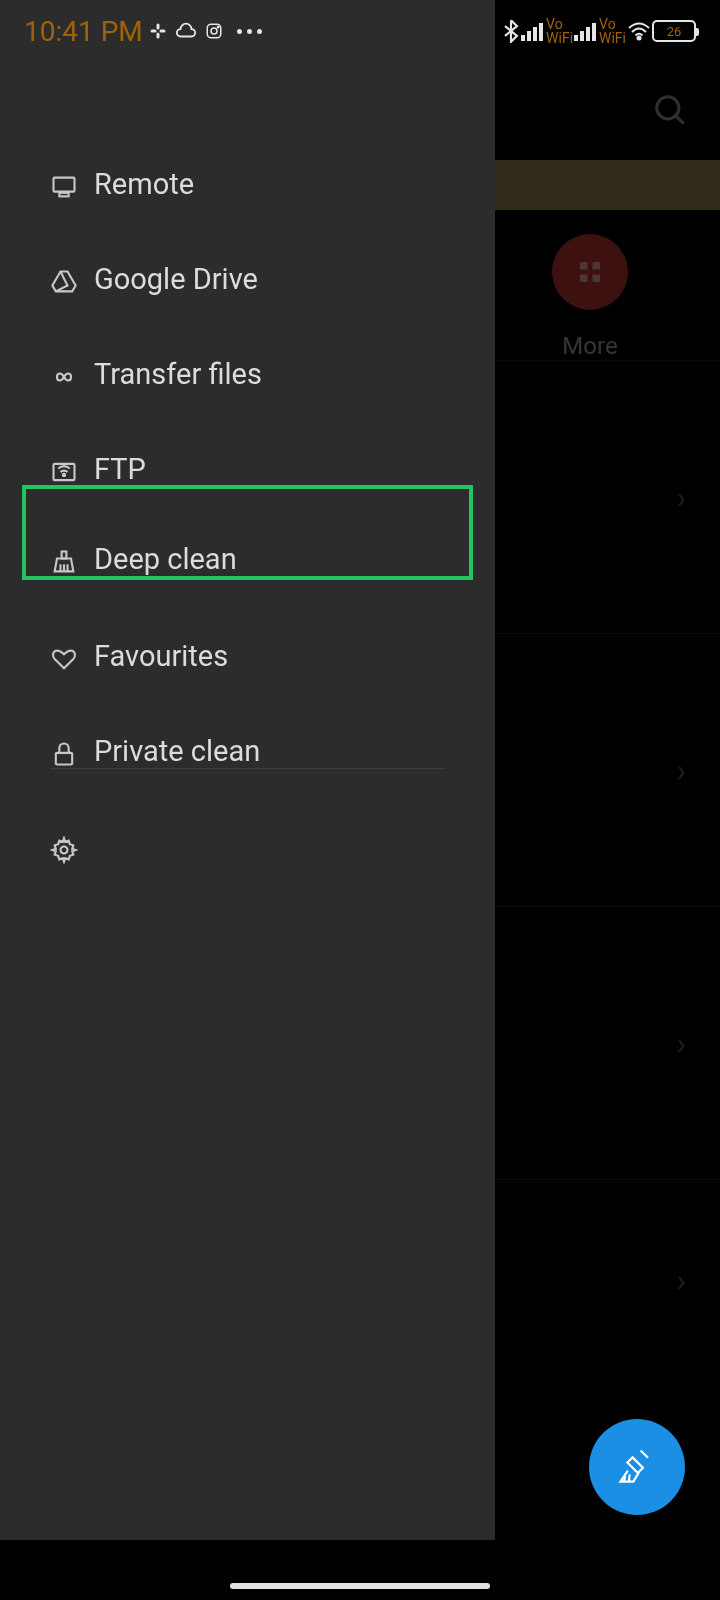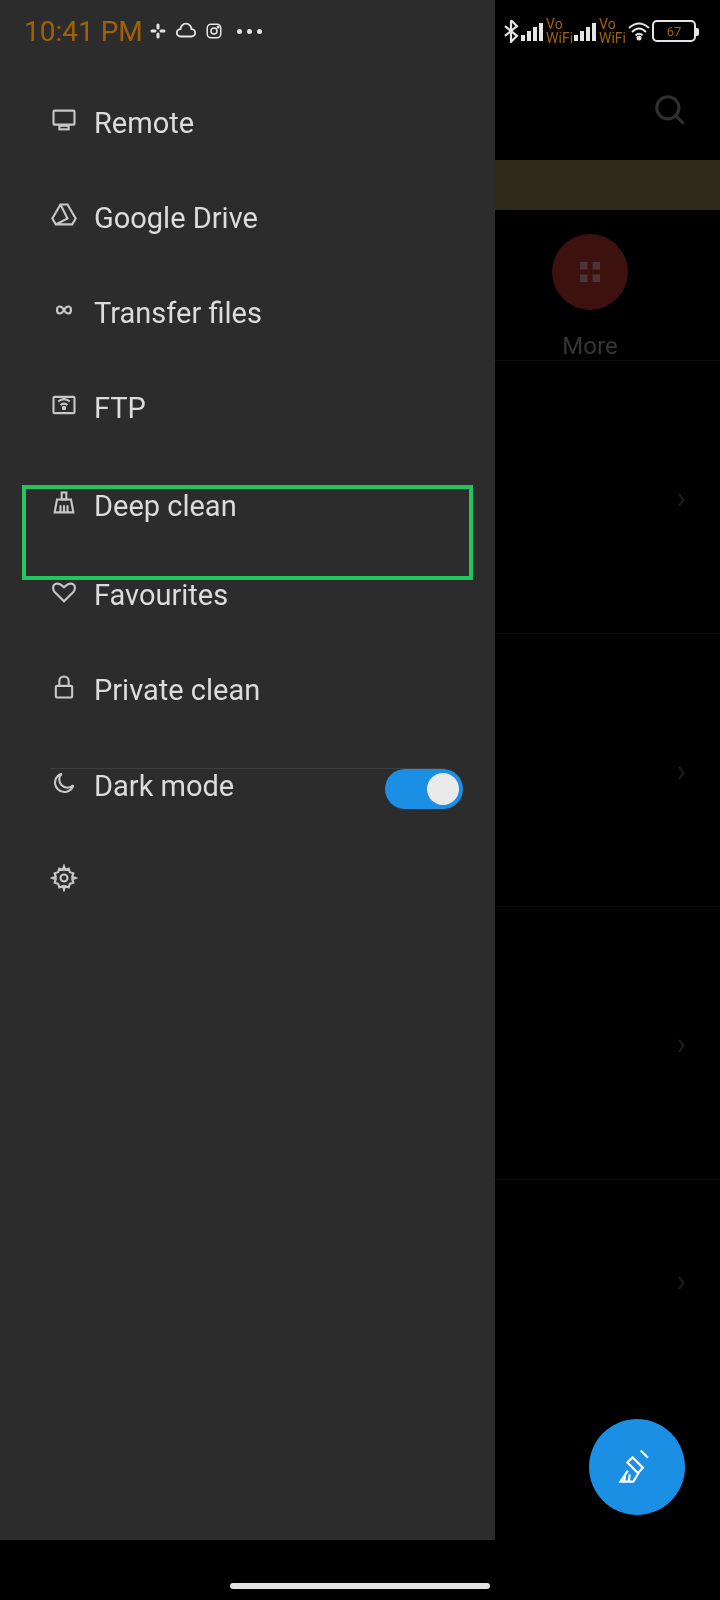--- a/index.html
+++ b/index.html
@@ -61,21 +61,21 @@
       position:absolute; inset:0; background:rgba(0,0,0,0.65); z-index:2;
     }
 
     
     .drawer {
       position:absolute; top:0; left:0; bottom:60px;
       width: 495px; background:#2c2c2c; z-index:10;
       padding-top: 106px;
     }
     .drawer-item {
-      display:flex; align-items:flex-start; height:95px;
+      display:flex; align-items:flex-end; height:95px;
       padding: 0 32px 0 50px; font-size:29px; color:#dcdcdc;
       cursor:pointer;
     }
     .drawer-item .ico { width:44px; display:flex; align-items:center; justify-content:flex-start; }
     .drawer-item svg { width:28px; height:28px; stroke:#c8c8c8; fill:none; stroke-width:1.8; }
     .lbl { flex:1; }
     .divider { height:1px; background:#3f3f3f; margin: 0 50px; }
     .highlight {
       border: 4px solid #22c55e; margin: -2px 22px -2px 22px;
       padding-left: 24px !important; padding-right: 4px !important;
@@ -219,29 +219,20 @@
       <svg viewBox="0 0 24 24">
           <rect x="5" y="11" width="14" height="10" rx="1"></rect>
           <path d="M8 11 V7 a4 4 0 0 1 8 0 V11"></path>
         </svg>
     </span>
     <span class="lbl">Private clean</span>
   </div>
 
   <div class="divider"></div>
 
-  <div class="drawer-item">
-    <span class="ico">
-      <svg viewBox="0 0 24 24">
-          <path d="M20 14 A8 8 0 1 1 10 4 A6 6 0 0 0 20 14 Z"></path>
-        </svg>
-    </span>
-    <span class="lbl">Dark mode</span>
-    <div class="toggle"></div>
-  </div>
 
   <div class="drawer-item">
     <span class="ico">
       <svg viewBox="0 0 24 24">
           <circle cx="12" cy="12" r="3"></circle>
           <path d="M12 2 L13 5 L16 4 L17 7 L20 8 L19 11 L22 12 L19 13 L20 16 L17 17 L16 20 L13 19 L12 22 L11 19 L8 20 L7 17 L4 16 L5 13 L2 12 L5 11 L4 8 L7 7 L8 4 L11 5 Z"></path>
         </svg>
     </span>
   </div>
 </div>
@@ -295,18 +286,18 @@
         <i></i>
         <i></i>
         <i></i>
       </span>
     <span class="vo-wifi">Vo<br>WiFi</span>
     <svg width="24" height="20" viewBox="0 0 24 20" fill="none" stroke="#e5e5e5" stroke-width="2">
         <path d="M2 7 Q12 -2 22 7 M5 11 Q12 4 19 11 M8.5 14.5 Q12 11 15.5 14.5"></path>
         <circle cx="12" cy="17" r="1.5" fill="#e5e5e5"></circle>
       </svg>
     <span class="battery">
-        <span>67</span>
+        <span>26</span>
       </span>
   </div>
 </div>
 
 <div class="nav-handle"></div>
 
 </body></html>

